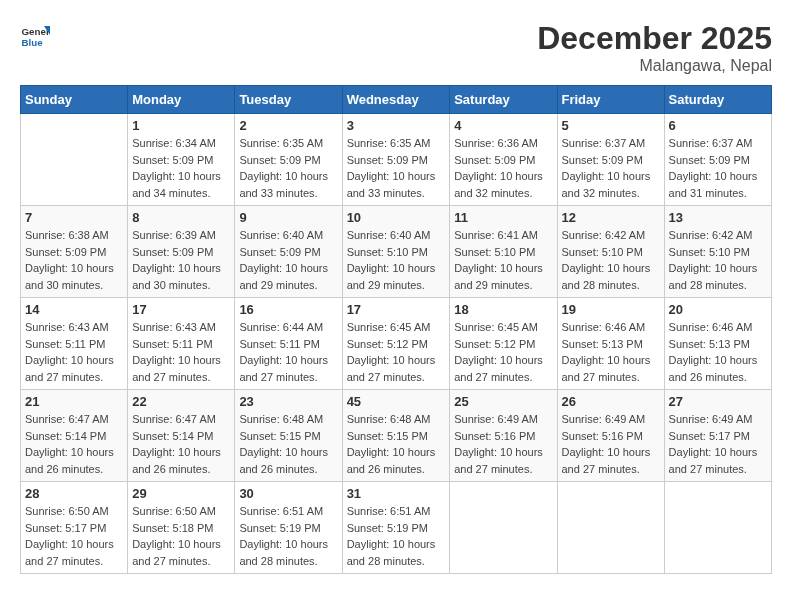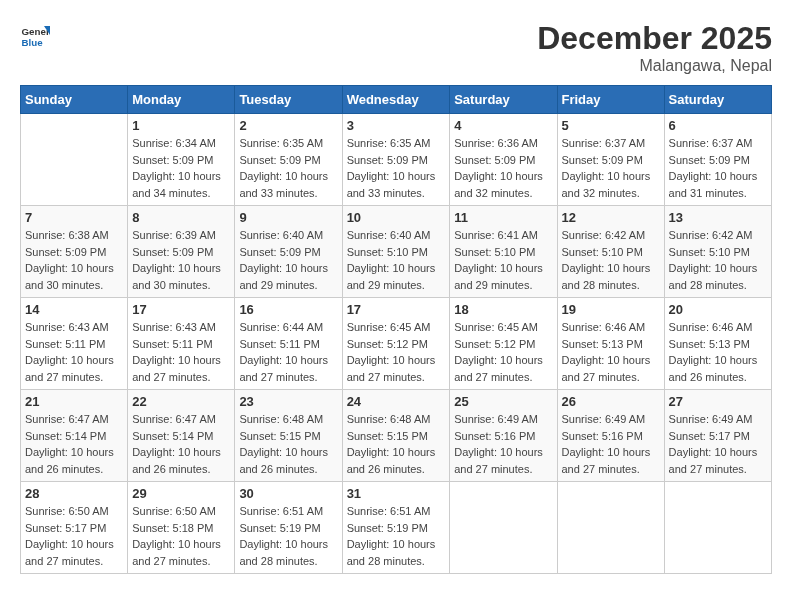--- a/index.html
+++ b/index.html
@@ -202,21 +202,21 @@
         </td>
         <td>
           <span class="day-number">22</span>
           <div class="day-info">Sunrise: 6:47 AM<br>Sunset: 5:14 PM<br>Daylight: 10 hours and 26 minutes.</div>
         </td>
         <td>
           <span class="day-number">23</span>
           <div class="day-info">Sunrise: 6:48 AM<br>Sunset: 5:15 PM<br>Daylight: 10 hours and 26 minutes.</div>
         </td>
         <td>
-          <span class="day-number">24</span>
+          <span class="day-number">45</span>
           <div class="day-info">Sunrise: 6:48 AM<br>Sunset: 5:15 PM<br>Daylight: 10 hours and 26 minutes.</div>
         </td>
         <td>
           <span class="day-number">25</span>
           <div class="day-info">Sunrise: 6:49 AM<br>Sunset: 5:16 PM<br>Daylight: 10 hours and 27 minutes.</div>
         </td>
         <td>
           <span class="day-number">26</span>
           <div class="day-info">Sunrise: 6:49 AM<br>Sunset: 5:16 PM<br>Daylight: 10 hours and 27 minutes.</div>
         </td>

